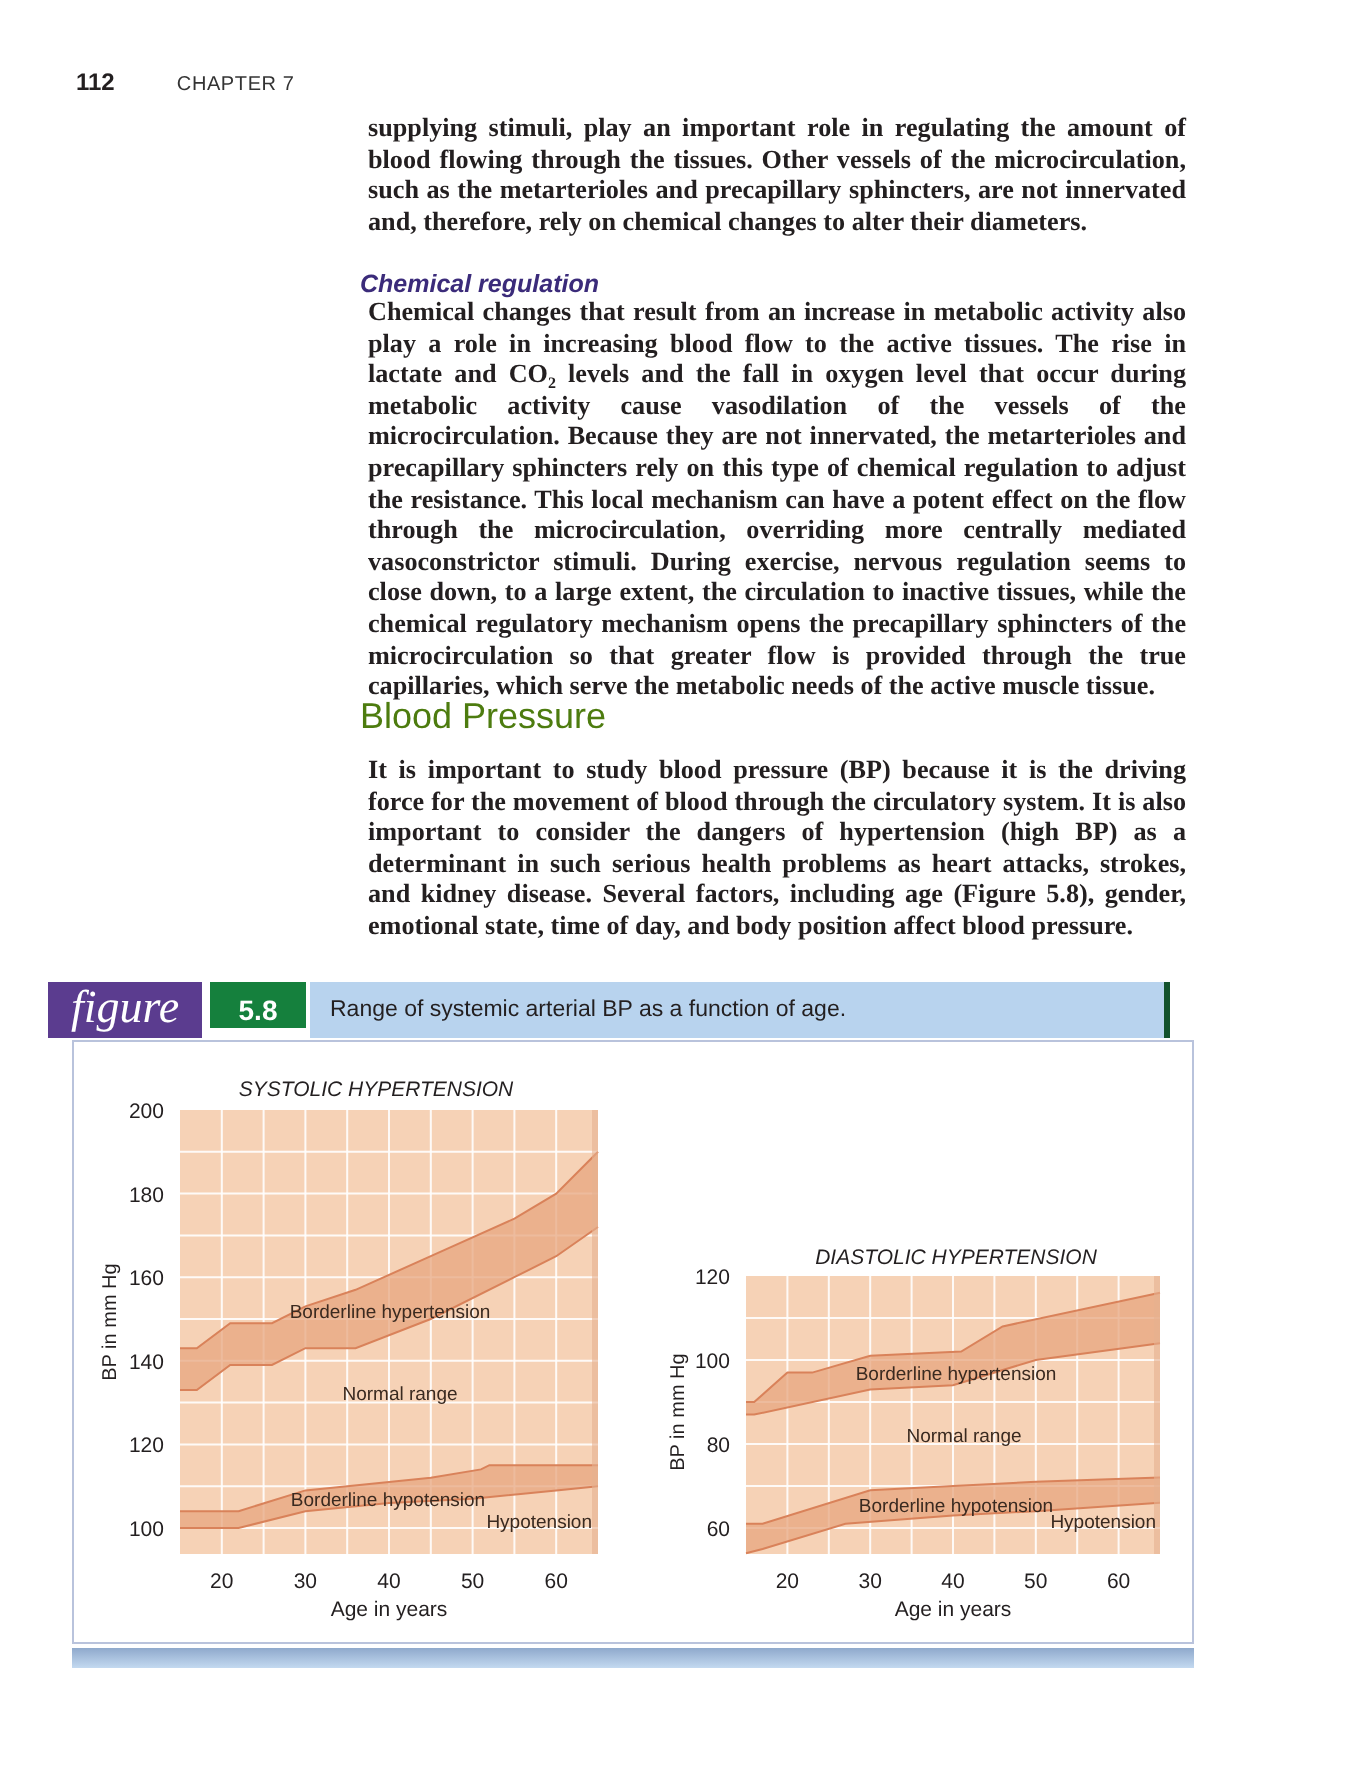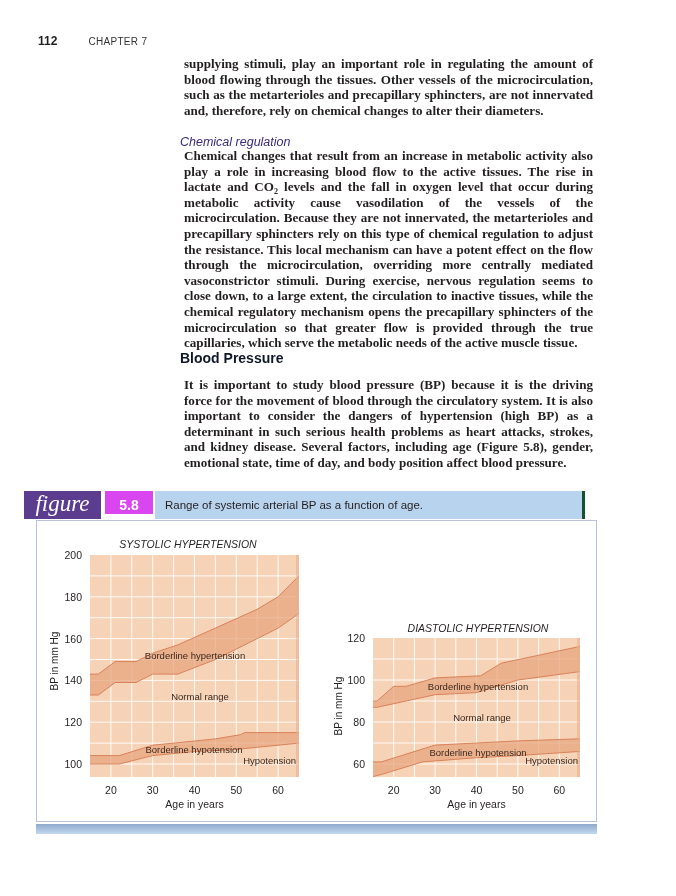--- a/index.html
+++ b/index.html
@@ -3,27 +3,27 @@
 <meta charset="utf-8">
 <style>
   html, body { margin: 0; padding: 0; background: #ffffff; }
   body { width: 676px; height: 896px; position: relative; overflow: hidden; font-family: "Liberation Serif", serif; color: #231f20; }
   .abs { position: absolute; }
   .running-head { top: 34px; left: 38px; font-family: "Liberation Sans", sans-serif; font-size: 11px; }
   .running-head .pnum { font-weight: bold; font-size: 12px; margin-right: 28px; }
   .running-head .chap { letter-spacing: 0.3px; color: #333; font-size: 10px; }
   .col { left: 180px; width: 417px; font-size: 13.1px; line-height: 15.6px; text-align: justify; }
   .col p { margin: 4px; font-weight: bold; }
-  .h-sub { font-family: "Liberation Sans", sans-serif; font-style: italic; font-weight: normal; color: #3b2b7a; font-size: 12.5px; }
-  .h-sec { font-family: "Liberation Sans", sans-serif; font-weight: bold; color: #0f172a; font-size: 14px; }
+  .h-sub { font-family: "Liberation Sans", sans-serif; font-style: italic; font-weight: bold; color: #3b2b7a; font-size: 12.5px; }
+  .h-sec { font-family: "Liberation Sans", sans-serif; font-weight: normal; color: #4d7c0f; font-size: 18px; }
   sub { font-size: 8px; vertical-align: -3px; line-height: 0; }
 
   .fig-header { top: 491px; left: 24px; width: 561px; height: 28px; }
   .fig-purple { position: absolute; left: 0; top: 0; width: 77px; height: 28px; background: #5b3c8f; color: #fff; font-family: "Liberation Serif", serif; font-style: italic; font-size: 23px; line-height: 26px; text-align: center; }
-  .fig-num { position: absolute; left: 81px; top: 0; width: 48px; height: 23px; background: #d946ef; color: #fff; font-family: "Liberation Sans", sans-serif; font-weight: bold; font-size: 14px; line-height: 28px; text-align: center; }
+  .fig-num { position: absolute; left: 81px; top: 0; width: 48px; height: 23px; background: #15803d; color: #fff; font-family: "Liberation Sans", sans-serif; font-weight: bold; font-size: 14px; line-height: 28px; text-align: center; }
   .fig-cap { position: absolute; left: 131px; top: 0; width: 430px; height: 28px; background: #b8d3ee; border-right: 3px solid #14532d; box-sizing: border-box; font-family: "Liberation Sans", sans-serif; font-size: 11.5px; line-height: 28px; padding-left: 10px; color: #231f20; }
   .fig-frame { top: 520px; left: 36px; width: 561px; height: 302px; border: 1px solid #b9c3dc; box-sizing: border-box; background: #fff; }
   .fig-bottom { top: 824px; left: 36px; width: 561px; height: 10px; background: linear-gradient(#8fa9cc, #c3d9f0); }
 
   svg text { font-family: "Liberation Sans", sans-serif; }
 </style>
 </head>
 <body>
 
 <div class="abs running-head">

